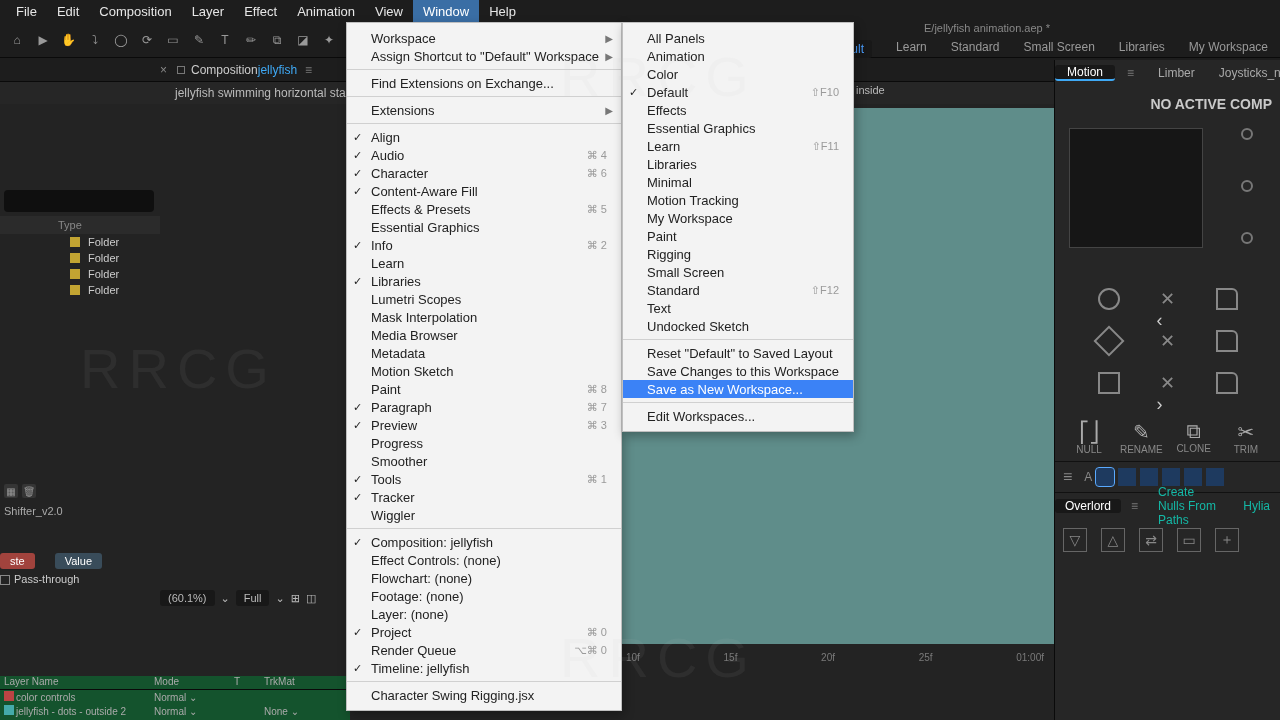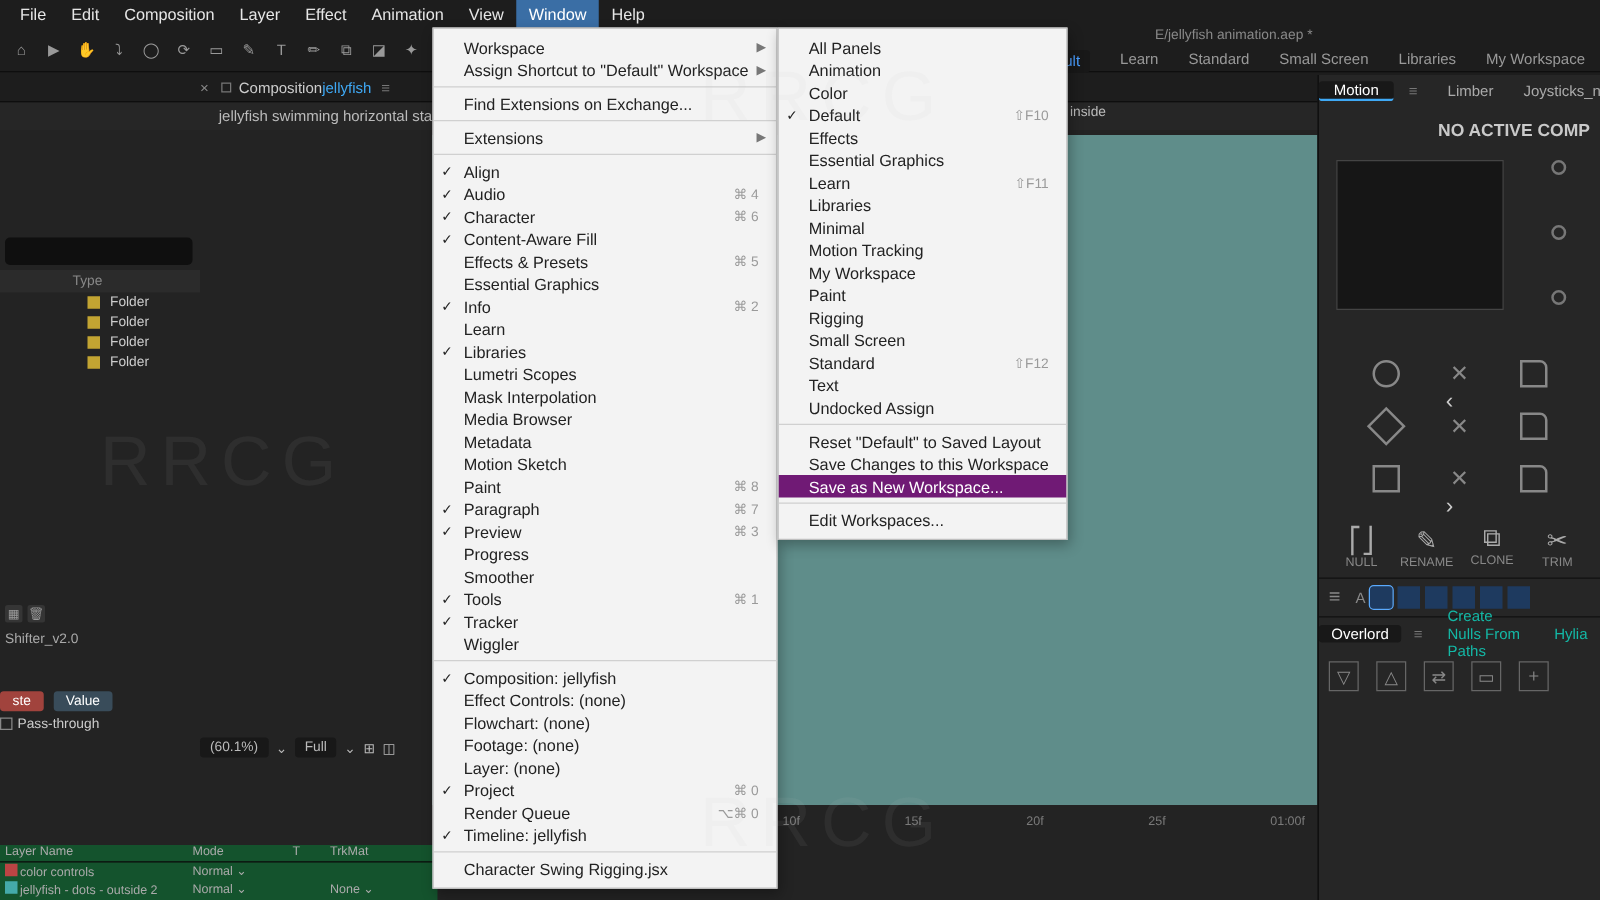--- a/index.html
+++ b/index.html
@@ -30,31 +30,31 @@
   .proj-search { width:150px; height:22px; background:#0f0f0f; margin:0 0 4px 4px; border-radius:4px; }
   .proj-head { display:flex; align-items:center; height:18px; background:#2b2b2b; padding-left:58px; font-size:11px; color:#888; }
   .proj-row  { display:flex; align-items:center; height:16px; padding-left:70px; font-size:11px; color:#ccc; }
   .proj-row .swatch { width:10px; height:10px; background:#c2a432; margin-right:8px; }
 
   .footer-proj { position:absolute; left:0; bottom:220px; width:160px; height:18px; display:flex; align-items:center; }
   .footer-proj .badge { width:14px; height:14px; background:#353535; margin-left:4px; border-radius:2px; display:flex; align-items:center; justify-content:center; color:#999; font-size:10px;}
 
   .shifter { position:absolute; left:0; bottom:195px; width:160px; height:20px; padding-left:4px; font-size:11px; color:#aaa; }
   .vbuttons { position:absolute; left:0; bottom:135px; width:160px; }
-  .vbuttons .row1 { display:flex; gap:8px; margin-bottom:4px; }
+  .vbuttons .row1 { display:flex; gap:20px; margin-bottom:4px; }
   .pill { padding:2px 10px; border-radius:3px; font-size:11px; }
   .pill.red  { background:#a1433d; color:#fff; }
   .pill.blue { background:#394c5a; color:#fff; }
   .row2 { font-size:11px; color:#ccc; }
   .row2 .cb { display:inline-block; width:10px; height:10px; border:1px solid #888; margin-right:4px; vertical-align:middle; }
 
   
   .menu { position:absolute; background:#f3f3f3; color:#222; border:1px solid #bfbfbf; box-shadow:2px 4px 10px rgba(0,0,0,.3); font-size:13px; }
   .menu .row { display:flex; align-items:center; height:18px; padding:0 36px 0 24px; position:relative; white-space:nowrap; }
-  .menu .row.hover { background:#701a75; color:#fff; }
+  .menu .row.hover { background:#3b82f6; color:#fff; }
   .menu .sep { height:1px; background:#d0d0d0; margin:4px 0; }
   .menu .check { position:absolute; left:6px; font-size:11px; }
   .menu .kbd  { position:absolute; right:14px; color:#9a9a9a; font-size:11px; }
   .menu .sub  { position:absolute; right:8px; color:#777; font-size:10px; }
   .menu1 { top:22px; left:346px; width:276px; padding:6px 0; }
   .menu2 { top:22px; left:622px; width:232px; padding:6px 0; }
 
   
   .canvas { position:absolute; left:346px; top:108px; right:226px; bottom:76px; background:#5f8d8a; z-index:-1; }
 
@@ -413,21 +413,21 @@
       <span>Small Screen</span>
     </div>
     <div class="row">
       <span>Standard</span>
       <span class="kbd">⇧F12</span>
     </div>
     <div class="row">
       <span>Text</span>
     </div>
     <div class="row">
-      <span>Undocked Assign</span>
+      <span>Undocked Sketch</span>
     </div>
     <div class="sep"></div>
     <div class="row">
       <span>Reset "Default" to Saved Layout</span>
     </div>
     <div class="row">
       <span>Save Changes to this Workspace</span>
     </div>
     <div class="row hover">
       <span>Save as New Workspace...</span>

